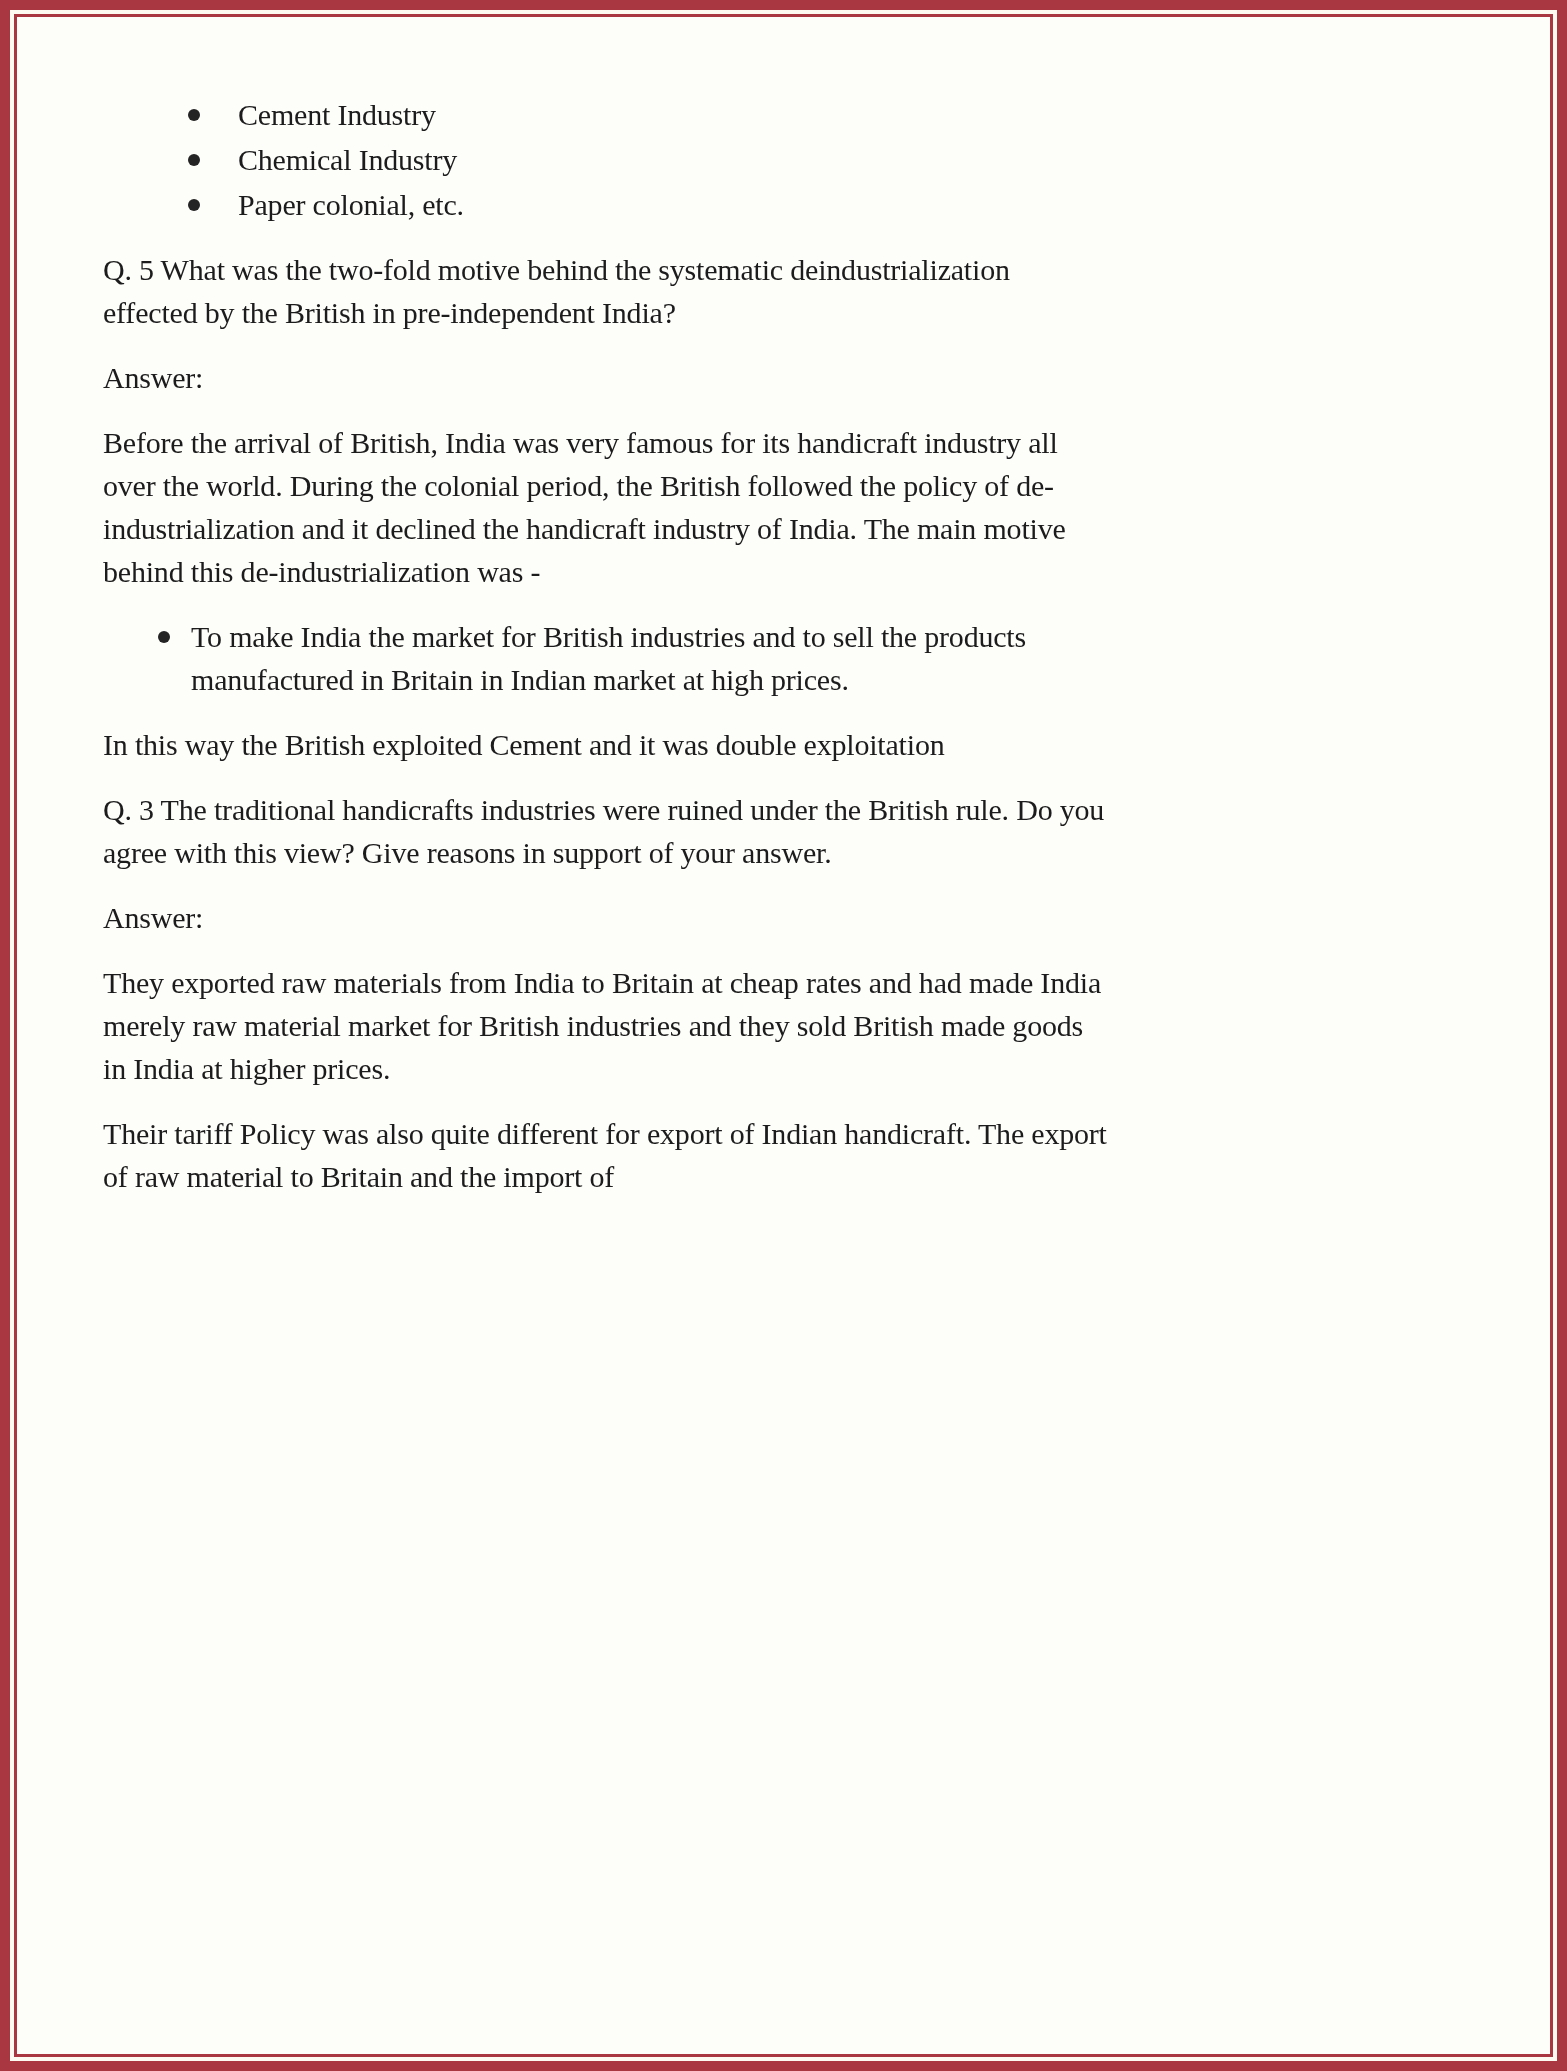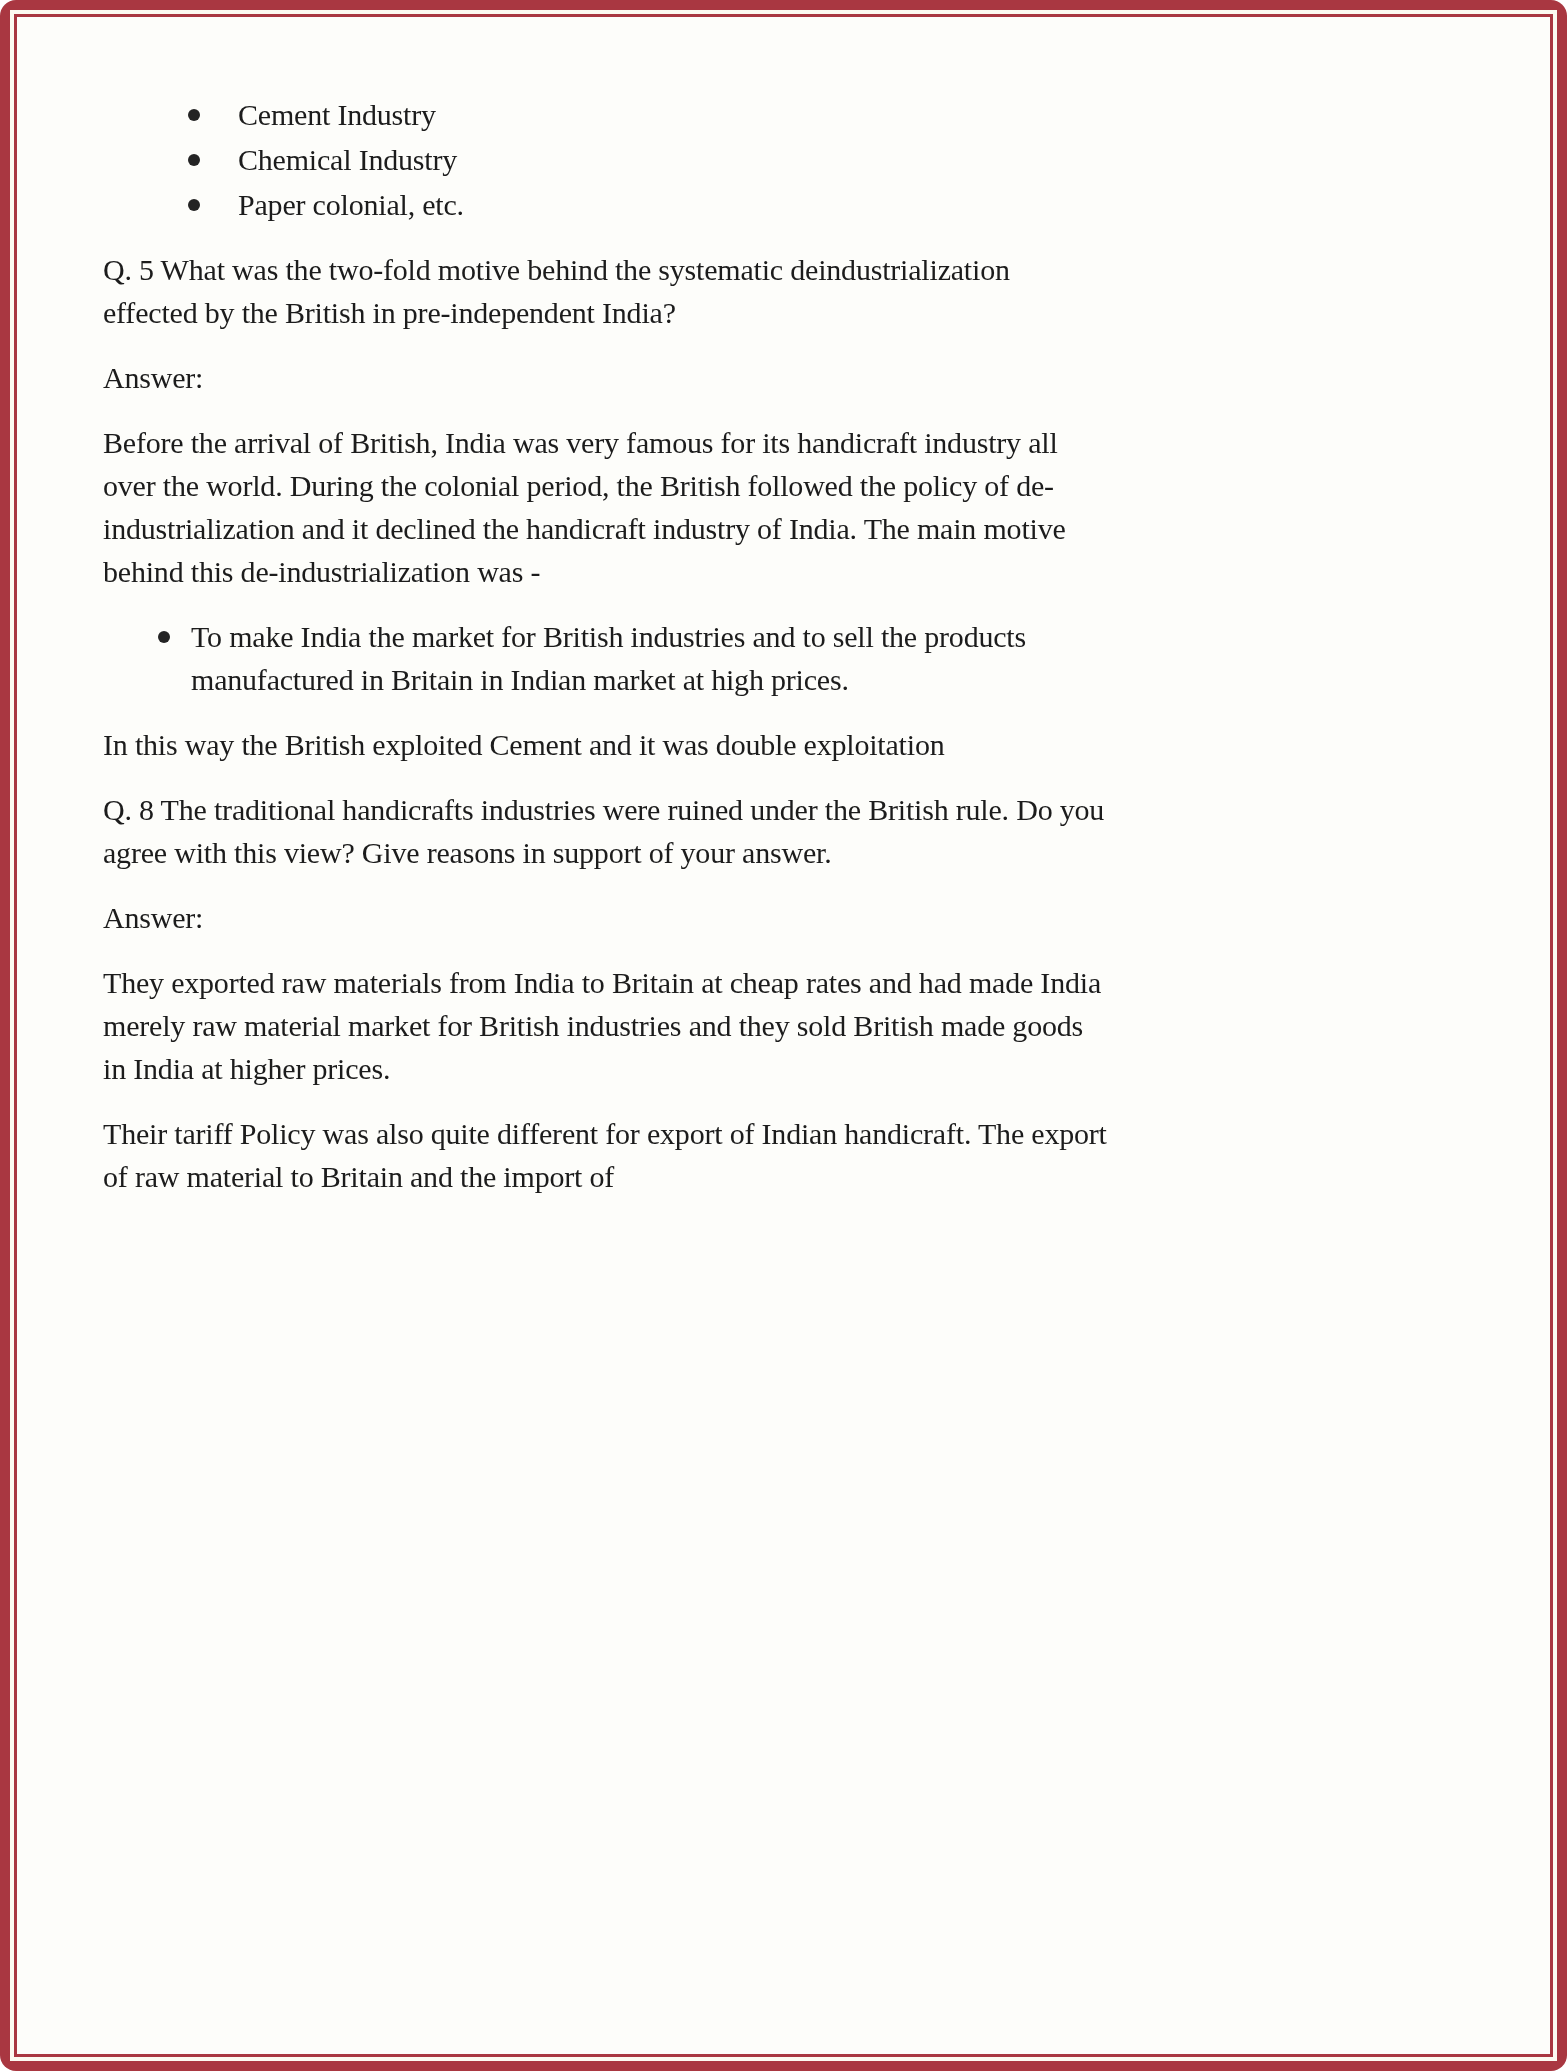--- a/index.html
+++ b/index.html
@@ -3,21 +3,20 @@
 <meta charset="utf-8">
 <style>
   html, body { margin: 0; padding: 0; background: #ffffff; }
   .frame {
     width: 1567px;
     height: 2071px;
     box-sizing: border-box;
     background: #A93741;
     padding: 10px;
     font-family: "Liberation Serif", "DejaVu Serif", serif;
-    border-radius: 16px;
   }
   .frame-gap {
     box-sizing: border-box;
     background: #FCFAF1;
     padding: 4px;
     width: 100%;
     height: 100%;
   }
   .page {
     box-sizing: border-box;
@@ -93,21 +92,21 @@
 
         <ul class="doc-list list-b">
           <li>
             <span class="bullet"></span>
             <span>To make India the market for British industries and to sell the products manufactured in Britain in Indian market at high prices.</span>
           </li>
         </ul>
 
         <p class="para">In this way the British exploited Cement and it was double exploitation</p>
 
-        <p class="para">Q. 8 The traditional handicrafts industries were ruined under the British rule. Do you agree with this view? Give reasons in support of your answer.</p>
+        <p class="para">Q. 3 The traditional handicrafts industries were ruined under the British rule. Do you agree with this view? Give reasons in support of your answer.</p>
 
         <p class="para">Answer:</p>
 
 
         <p class="para">They exported raw materials from India to Britain at cheap rates and had made India merely raw material market for British industries and they sold British made goods in India at higher prices.</p>
 
         <p class="para">Their tariff Policy was also quite different for export of Indian handicraft. The export of raw material to Britain and the import of</p>
 
       </div>
     </div>

